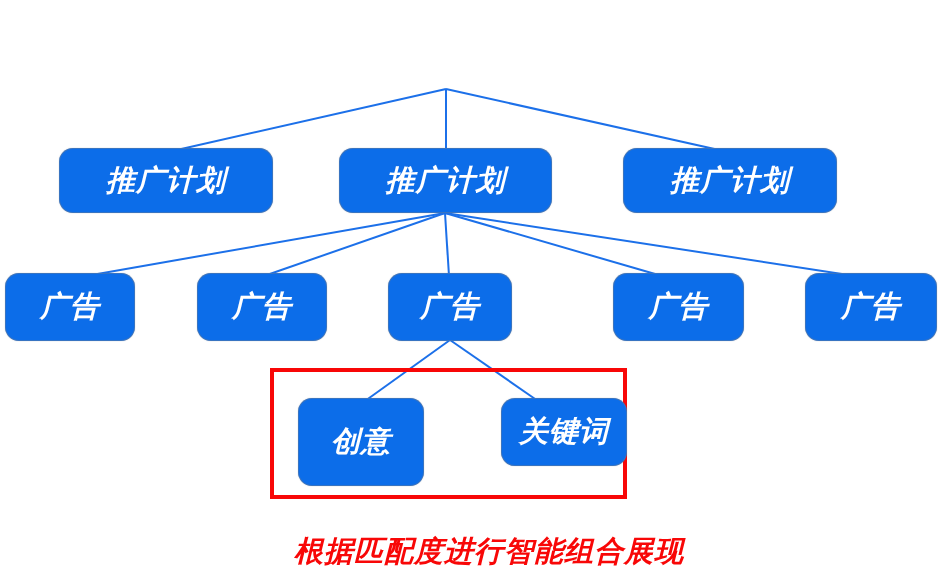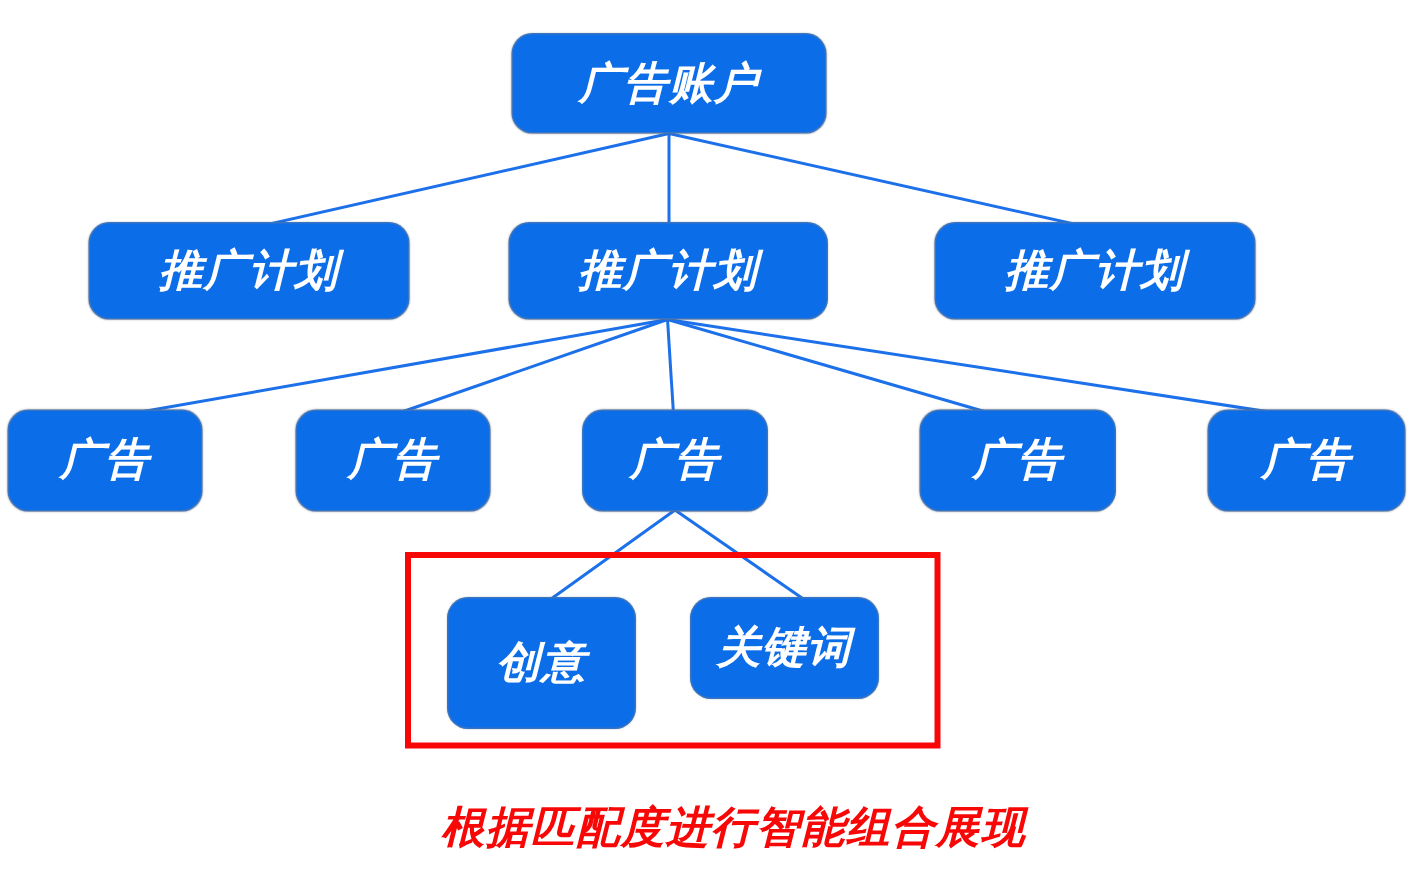--- a/index.html
+++ b/index.html
@@ -78,23 +78,20 @@
     <line x1="445" y1="213" x2="449" y2="276"></line>
     <line x1="445" y1="213" x2="662" y2="276"></line>
     <line x1="445" y1="213" x2="855" y2="276"></line>
 
     <line x1="450" y1="340" x2="365" y2="401"></line>
     <line x1="450" y1="340" x2="538" y2="401"></line>
   </svg>
 
   <div class="highlight-box" style="left:270px; top:368px; width:357px; height:131px;"></div>
 
-  <div class="node" style="left:341px; top:22px; width:210px; height:67px;">
-    <span>广告账户</span>
-  </div>
 
   <div class="node" style="left:59px; top:148px; width:214px; height:65px;">
     <span>推广计划</span>
   </div>
   <div class="node" style="left:339px; top:148px; width:213px; height:65px;">
     <span>推广计划</span>
   </div>
   <div class="node" style="left:623px; top:148px; width:214px; height:65px;">
     <span>推广计划</span>
   </div>
@@ -111,19 +108,19 @@
   <div class="node" style="left:613px; top:273px; width:131px; height:68px;">
     <span>广告</span>
   </div>
   <div class="node" style="left:805px; top:273px; width:132px; height:68px;">
     <span>广告</span>
   </div>
 
   <div class="node" style="left:298px; top:398px; width:126px; height:88px;">
     <span>创意</span>
   </div>
-  <div class="node" style="left:460px; top:398px; width:126px; height:68px;">
+  <div class="node" style="left:501px; top:398px; width:126px; height:68px;">
     <span>关键词</span>
   </div>
 
   <div class="caption">根据匹配度进行智能组合展现</div>
 
 </div>
 
 </body></html>

